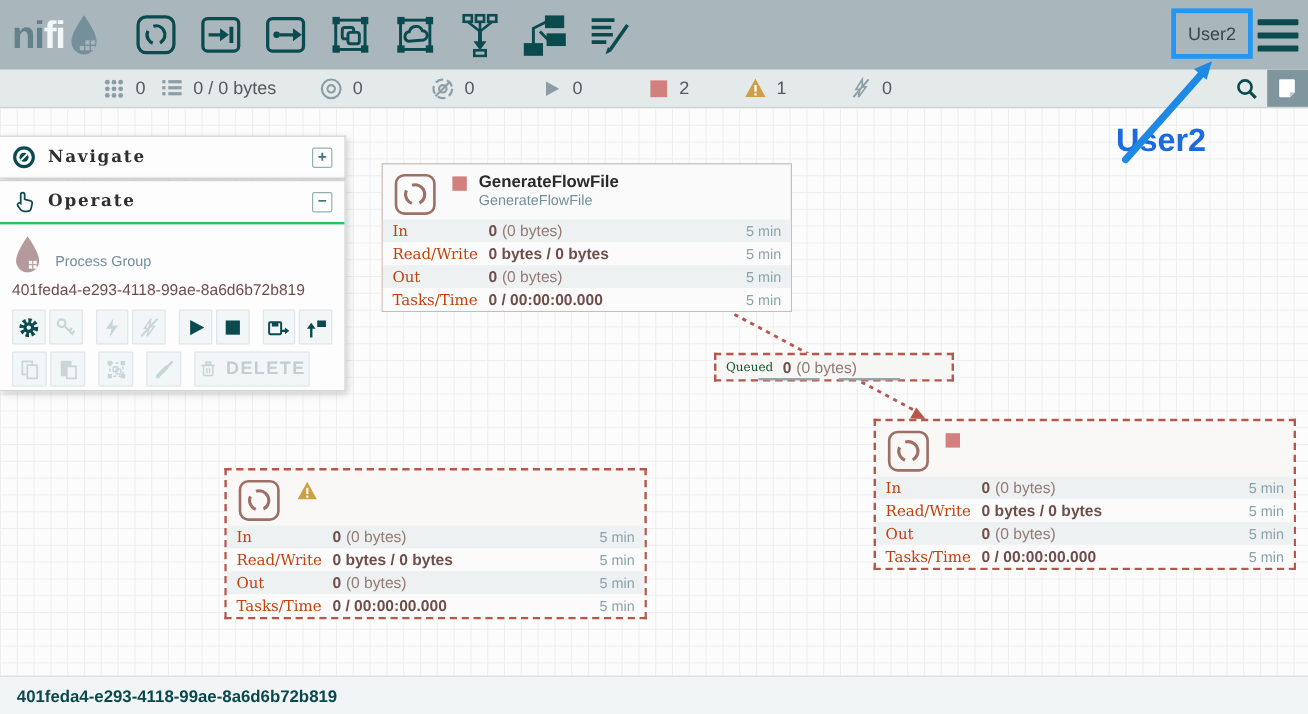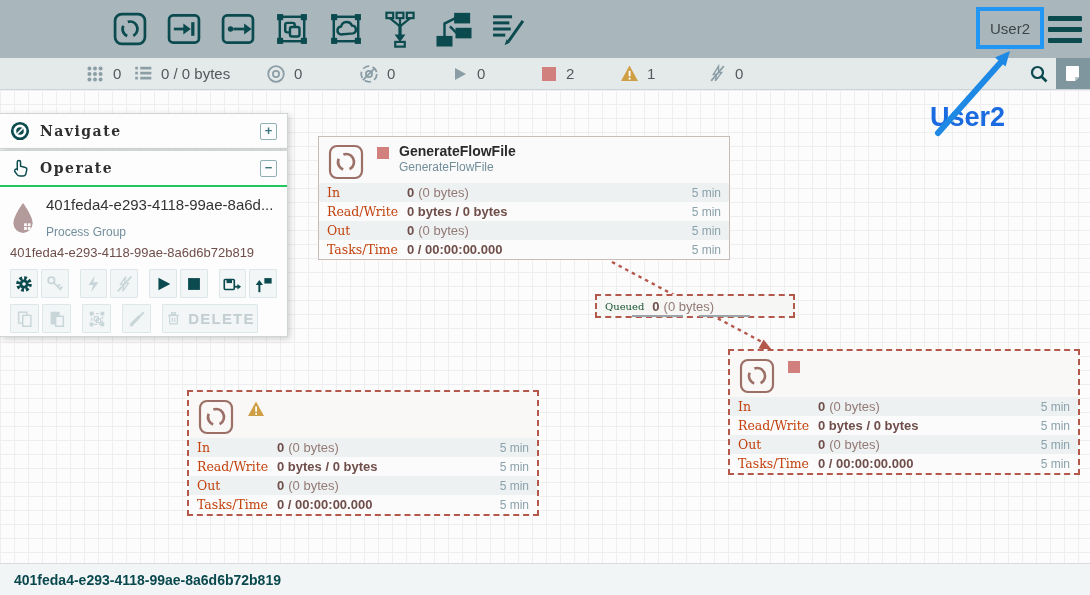--- a/index.html
+++ b/index.html
@@ -82,20 +82,34 @@
   
   .footer { position:absolute; left:0; top:563px; width:1090px; height:32px; background:#f2f5f5; border-top:1px solid #d8dcde; display:flex; align-items:center; z-index:10; }
   .footer span { margin-left:14px; font-size:14px; font-weight:bold; color:#09494e; }
 </style>
 </head>
 <body>
 
 <div id="app">
 
   <div class="toolbar">
+    <div class="logo">
+      <span class="ni">ni</span>
+        <span class="fi">fi</span>
+      <svg width="28" height="36" viewBox="0 0 24 30">
+        <path d="M12 1 C12 1 3 13 3 20 a9 9 0 0 0 18 0 C21 13 12 1 12 1 Z" fill="#75909b"></path>
+        <g fill="#a9b7bd">
+            <rect x="13" y="19" width="3" height="3"></rect>
+            <rect x="17" y="19" width="3" height="3"></rect>
+            <rect x="13" y="23" width="3" height="3"></rect>
+            <rect x="17" y="23" width="3" height="3"></rect>
+            <rect x="9" y="23" width="3" height="3"></rect>
+          </g>
+      </svg>
+    </div>
 
     <div class="tb-components">
       <div class="tb-btn">
         <svg width="38" height="38" viewBox="0 0 28 28" fill="none" stroke="#0b4a4e" stroke-width="2">
           <rect x="3" y="3" width="22" height="22" rx="5"></rect>
           <circle cx="14" cy="14" r="5.5" stroke-dasharray="9 4.5" transform="rotate(-30 14 14)"></circle>
         </svg>
       </div>
       <div class="tb-btn">
         <svg width="38" height="38" viewBox="0 0 28 28" fill="none" stroke="#0b4a4e" stroke-width="2">
@@ -299,21 +313,20 @@
         <svg width="26" height="32" viewBox="0 0 24 30">
           <path d="M12 1 C12 1 3 13 3 20 a9 9 0 0 0 18 0 C21 13 12 1 12 1 Z" fill="#b49b9b"></path>
           <g fill="#fdfdfd">
               <rect x="13" y="20" width="2.6" height="2.6"></rect>
               <rect x="16.5" y="20" width="2.6" height="2.6"></rect>
               <rect x="13" y="23.5" width="2.6" height="2.6"></rect>
               <rect x="16.5" y="23.5" width="2.6" height="2.6"></rect>
             </g>
         </svg>
         <div>
-          <div class="op-sel-name">401feda4-e293-4118-99ae-8a6d...</div>
           <div class="op-sel-type">Process Group</div>
         </div>
       </div>
       <div class="op-id">401feda4-e293-4118-99ae-8a6d6b72b819</div>
 
       <div class="op-row">
         <div class="op-btn">
           <svg width="20" height="20" viewBox="0 0 22 22">
             <circle cx="11" cy="11" r="6.5" fill="none" stroke="#0b4a4e" stroke-width="4.2" stroke-dasharray="2.9 2.1"></circle>
             <circle cx="11" cy="11" r="5" fill="#0b4a4e"></circle>
@@ -405,21 +418,21 @@
             <line x1="4" y1="7" x2="18" y2="7" stroke-width="1.8"></line>
             <rect x="8.5" y="3.5" width="5" height="2.2"></rect>
             <line x1="9.5" y1="10" x2="9.5" y2="15.5"></line>
               <line x1="12.5" y1="10" x2="12.5" y2="15.5"></line>
           </svg>
           <span class="op-del-label">DELETE</span>
         </div>
       </div>
     </div>
 
-    <div class="proc" style="left:318px; top:46px; width:412px;">
+    <div class="proc" style="left:318px; top:46px; width:342px;">
       <div class="proc-head">
         <svg class="proc-icon" width="38" height="38" viewBox="0 0 38 38">
           <rect x="3" y="3" width="32" height="32" rx="7" fill="none" stroke="#9c7066" stroke-width="2.2"></rect>
           <circle cx="19" cy="19" r="8" fill="none" stroke="#9c7066" stroke-width="2.6" stroke-dasharray="13 6.5" transform="rotate(-30 19 19)"></circle>
         </svg>
         <div class="badge-sq"></div>
         <div class="proc-titles">
           <div class="proc-name">GenerateFlowFile</div>
           <div class="proc-type">GenerateFlowFile</div>
         </div>

